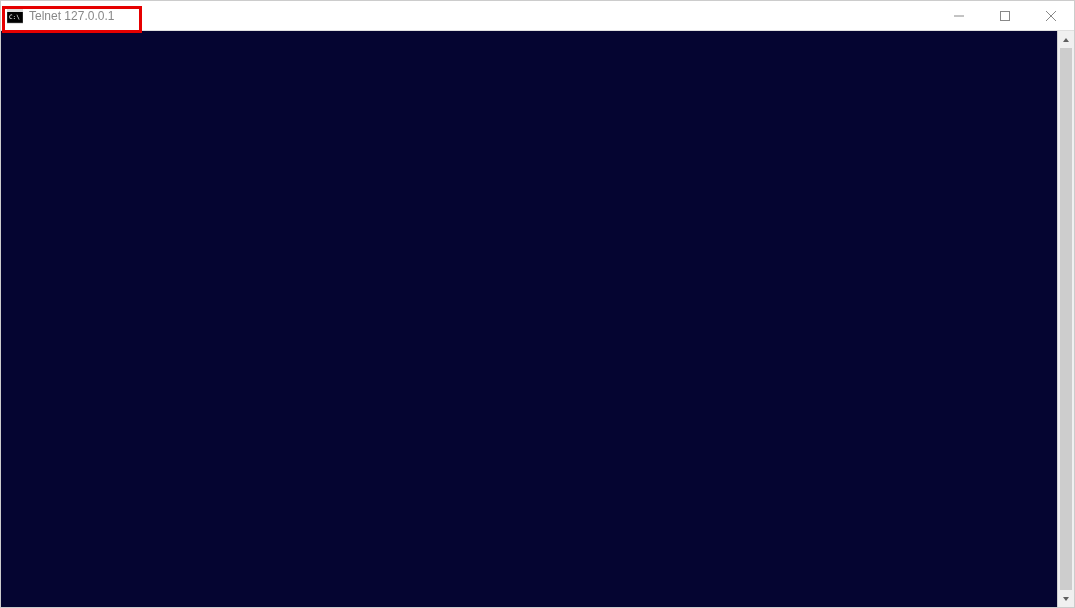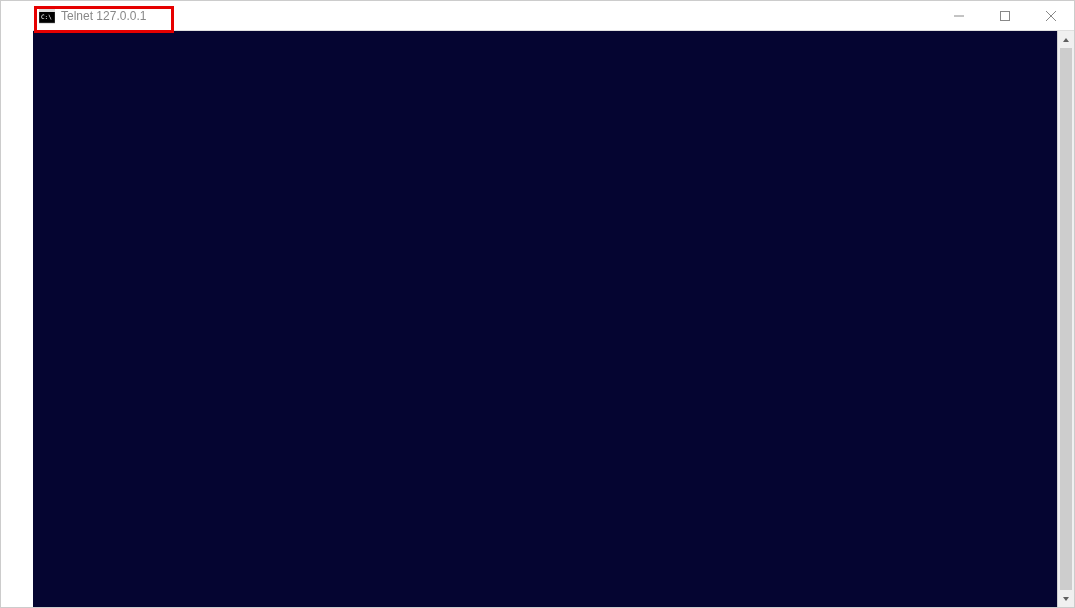--- a/index.html
+++ b/index.html
@@ -15,21 +15,20 @@
       overflow: hidden;
     }
     .window {
       width: 1075px;
       height: 608px;
       background: #ffffff;
       border: 1px solid #cccccc;
       display: flex;
       flex-direction: column;
       position: relative;
-      padding-left: 32px;
     }
     .titlebar {
       height: 30px;
       background: #ffffff;
       display: flex;
       align-items: center;
       border-bottom: 1px solid #e0e0e0;
       flex-shrink: 0;
     }
     .titlebar-left {

